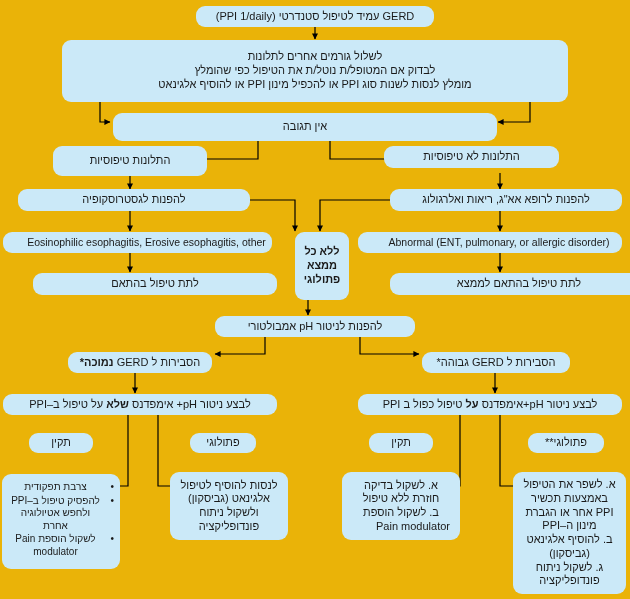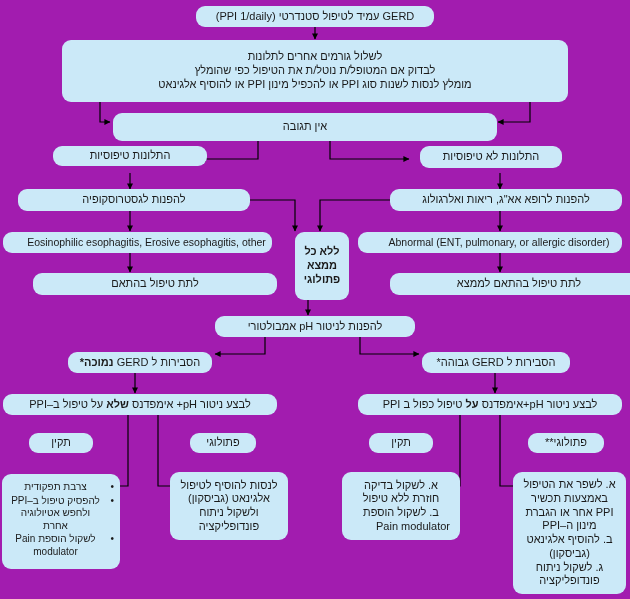--- a/index.html
+++ b/index.html
@@ -11,21 +11,21 @@
     width: 630px;
     height: 599px;
     font-family: "Liberation Sans", "DejaVu Sans", sans-serif;
     color: #1a1a1a;
     overflow: hidden;
   }
   #canvas {
     position: relative;
     width: 630px;
     height: 599px;
-    background: #a21caf;
+    background: #eab308;
   }
   #edges {
     position: absolute;
     left: 0;
     top: 0;
     width: 630px;
     height: 599px;
     pointer-events: none;
   }
   .node {
@@ -143,25 +143,25 @@
       <div>לשלול גורמים אחרים לתלונות</div>
       <div>לבדוק אם המטופל/ת נוטל/ת את הטיפול כפי שהומלץ</div>
       <div>מומלץ לנסות לשנות סוג PPI או להכפיל מינון PPI או להוסיף אלגינאט</div>
     </div>
   </div>
 
   <div class="node s11" style="left:113px; top:113px; width:384px; height:28px;">
     <span class="inner">אין תגובה</span>
   </div>
 
-  <div class="node s11" style="left:53px; top:146px; width:154px; height:20px;">
+  <div class="node s11" style="left:53px; top:146px; width:154px; height:30px;">
     <span class="inner">התלונות טיפוסיות</span>
   </div>
 
-  <div class="node s11" style="left:420px; top:146px; width:142px; height:22px;">
+  <div class="node s11" style="left:384px; top:146px; width:175px; height:22px;">
     <span class="inner">התלונות לא טיפוסיות</span>
   </div>
 
   <div class="node s11" style="left:18px; top:189px; width:232px; height:22px;">
     <span class="inner">להפנות לגסטרוסקופיה</span>
   </div>
 
   <div class="node s11" style="left:390px; top:189px; width:232px; height:22px;">
     <span class="inner">להפנות לרופא אא"ג, ריאות ואלרגולוג</span>
   </div>

